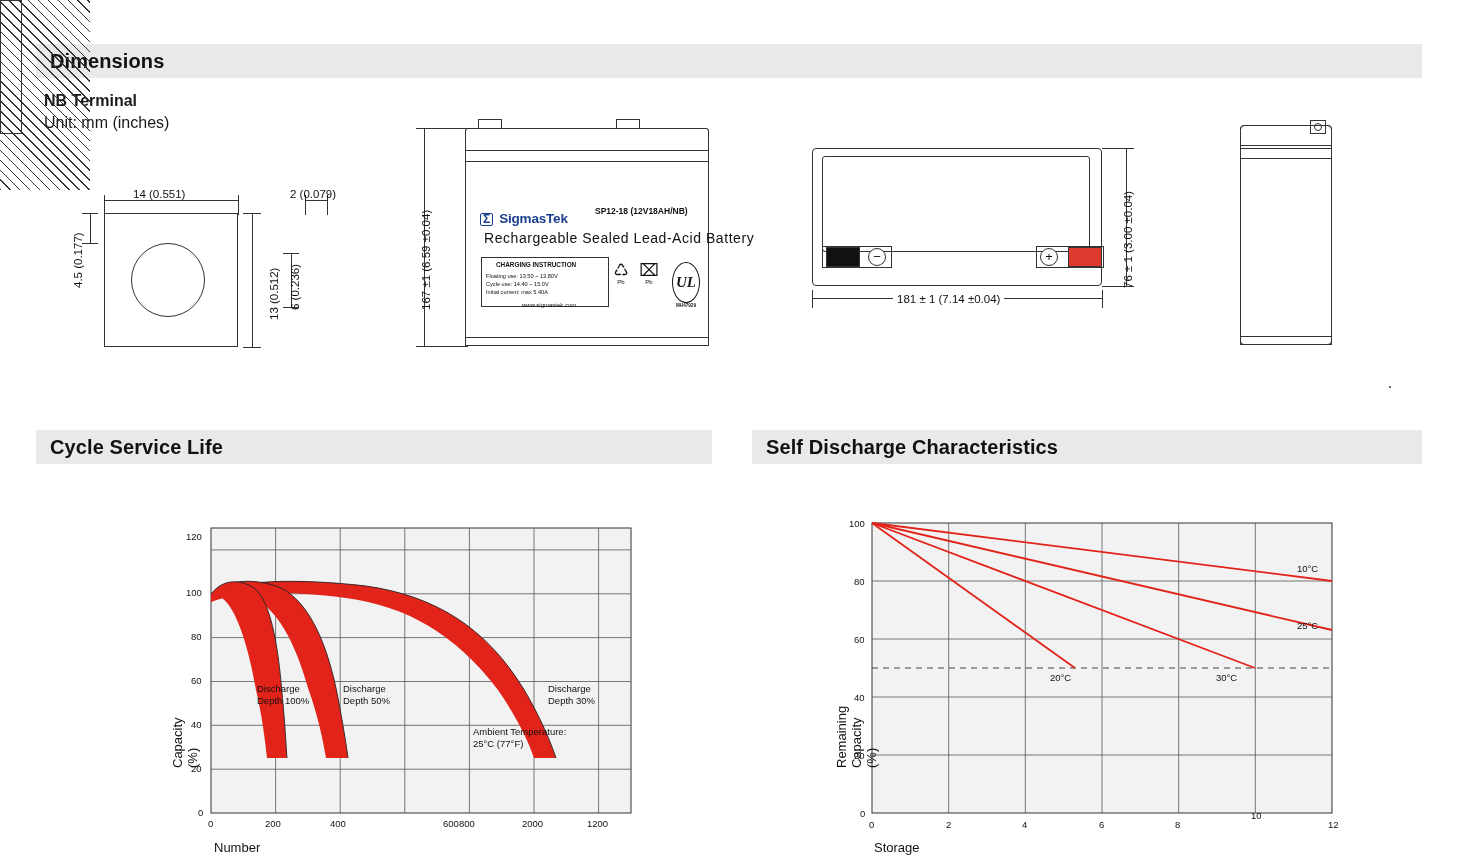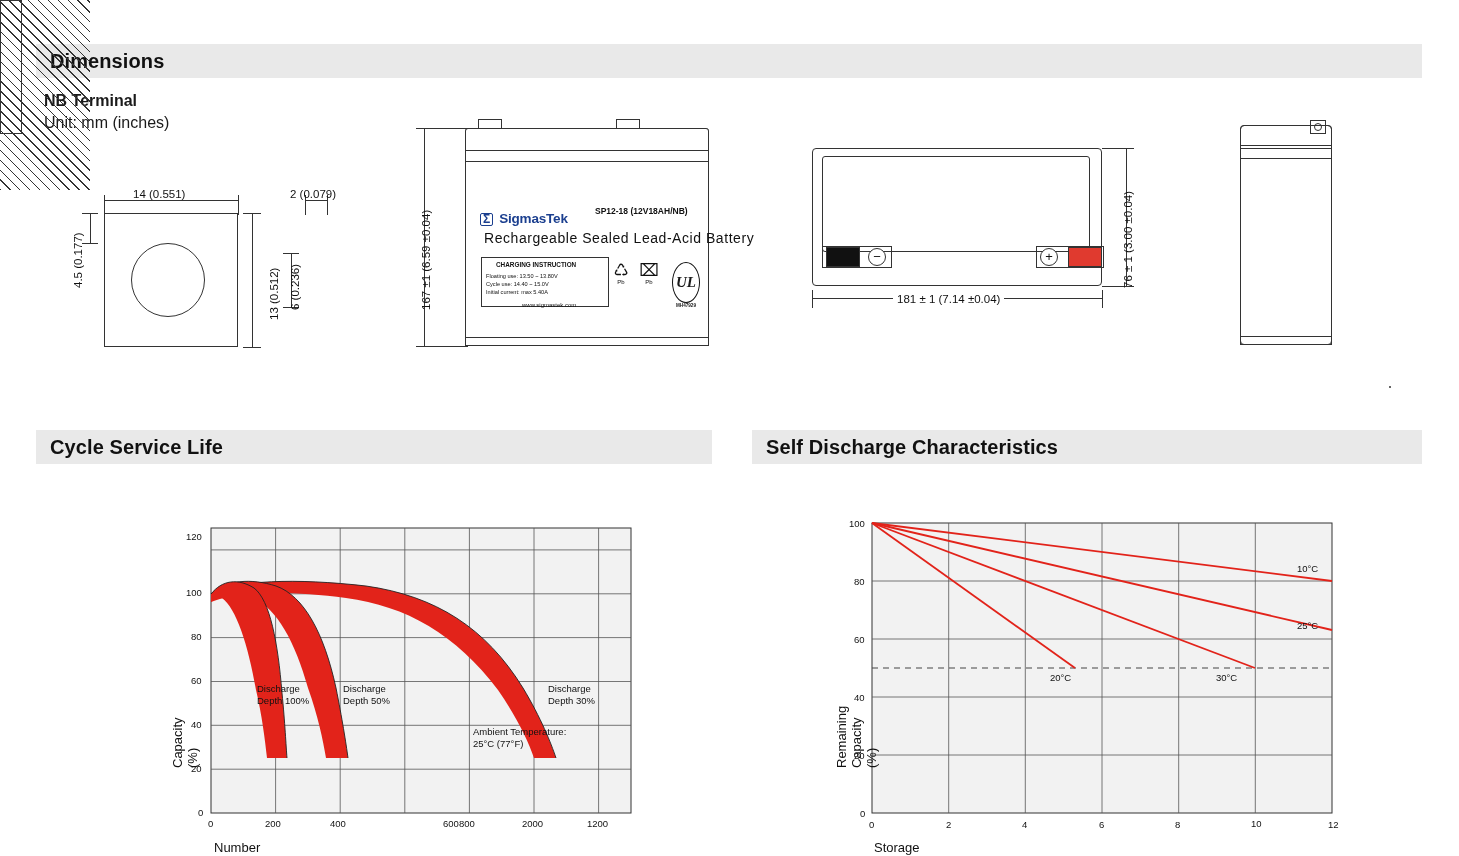--- a/index.html
+++ b/index.html
@@ -365,21 +365,21 @@
   <div class="tick-label" style="left:102px;top:166px;">60</div>
   <div class="tick-label" style="left:102px;top:224px;">40</div>
   <div class="tick-label" style="left:102px;top:282px;">20</div>
   <div class="tick-label" style="left:108px;top:340px;">0</div>
 
   <div class="tick-label" style="left:117px;top:351px;">0</div>
   <div class="tick-label" style="left:194px;top:351px;">2</div>
   <div class="tick-label" style="left:270px;top:351px;">4</div>
   <div class="tick-label" style="left:347px;top:351px;">6</div>
   <div class="tick-label" style="left:423px;top:351px;">8</div>
-  <div class="tick-label" style="left:499px;top:350px;">10</div>
+  <div class="tick-label" style="left:499px;top:342px;">10</div>
   <div class="tick-label" style="left:576px;top:351px;">12</div>
 
   <div class="temp-label" style="left:545px;top:95px;">10°C</div>
   <div class="temp-label" style="left:545px;top:140px;margin-top:12px;">25°C</div>
   <div class="temp-label" style="left:464px;top:204px;">30°C</div>
   <div class="temp-label" style="left:298px;top:204px;">20°C</div>
 
   <div class="axis-title vert" style="left:82px;top:300px;">Remaining Capacity (%)</div>
   <div class="axis-title" style="left:122px;top:372px;">Storage Time (Months)</div>
 </div>

